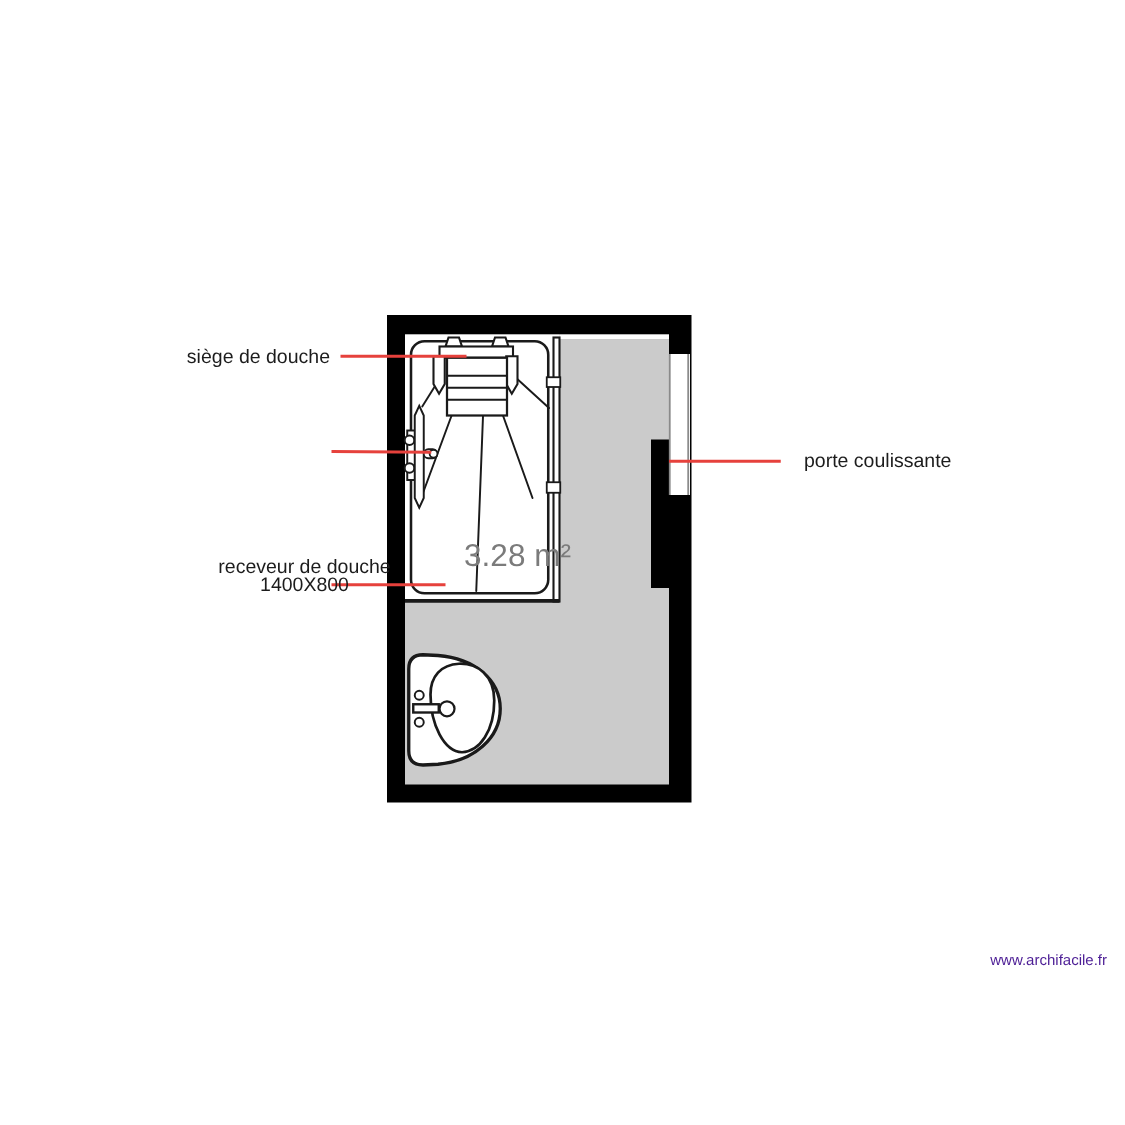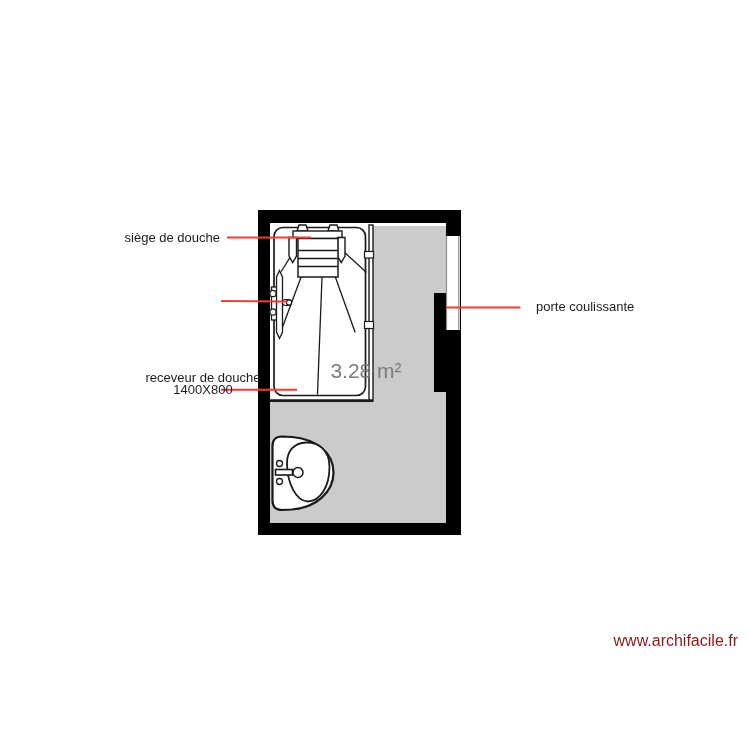--- a/index.html
+++ b/index.html
@@ -42,21 +42,21 @@
     position:absolute;color:var(--label-ink);
     font-size:13px;line-height:12.9px;white-space:nowrap;
   }
   .label-right{text-align:right;}
   .label-center{text-align:center;white-space:normal;}
   .area-label{
     position:absolute;color:var(--area-gray);
     font-size:21px;line-height:21px;text-align:center;white-space:nowrap;
   }
   .watermark{
-    position:absolute;color:#7f1d1d;font-size:16px;line-height:14px;
+    position:absolute;color:#4c1d95;font-size:10px;line-height:14px;
     text-align:right;white-space:nowrap;
   }
 </style>
 </head>
 <body>
 
 <div class="canvas">
 
   <div class="abs plan-walls"></div>
   <div class="abs plan-interior"></div>
@@ -128,16 +128,16 @@
   <div class="label label-right" style="left:90px;top:232px;width:130px;">siège de douche</div>
 
 
   <div class="label label-center" style="left:127px;top:371.5px;width:120px;margin-left:16px;">
     <div>receveur de douche</div>
     <div>1400X800</div>
   </div>
 
   <div class="label" style="left:526px;top:301px;margin-left:10px;">porte coulissante</div>
 
-  <div class="area-label" style="left:316px;top:359.5px;width:100px;">3.28 m²</div>
+  <div class="area-label" style="left:295px;top:359.5px;width:100px;">3.28 m²</div>
 
   <div class="watermark" style="right:12px;top:633.5px;left:500px;">www.archifacile.fr</div>
 </div>
 
 </body></html>

